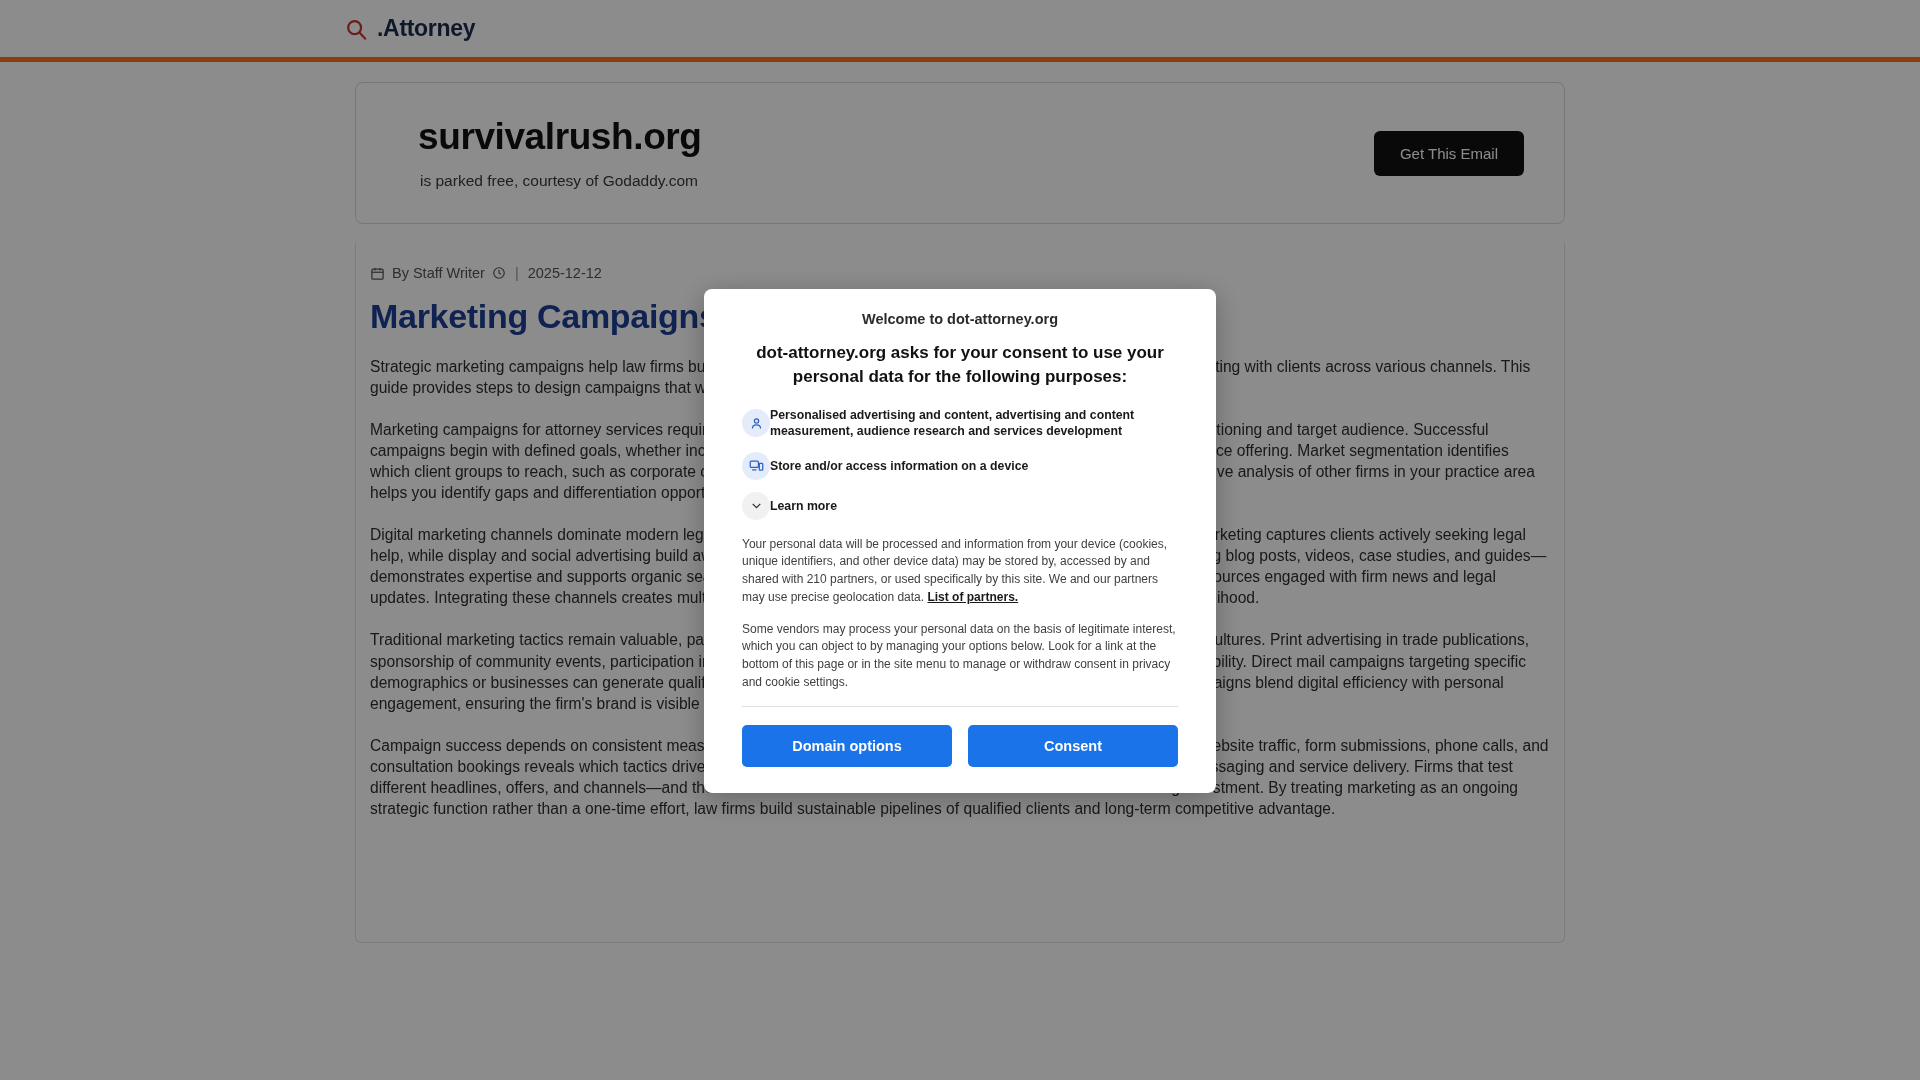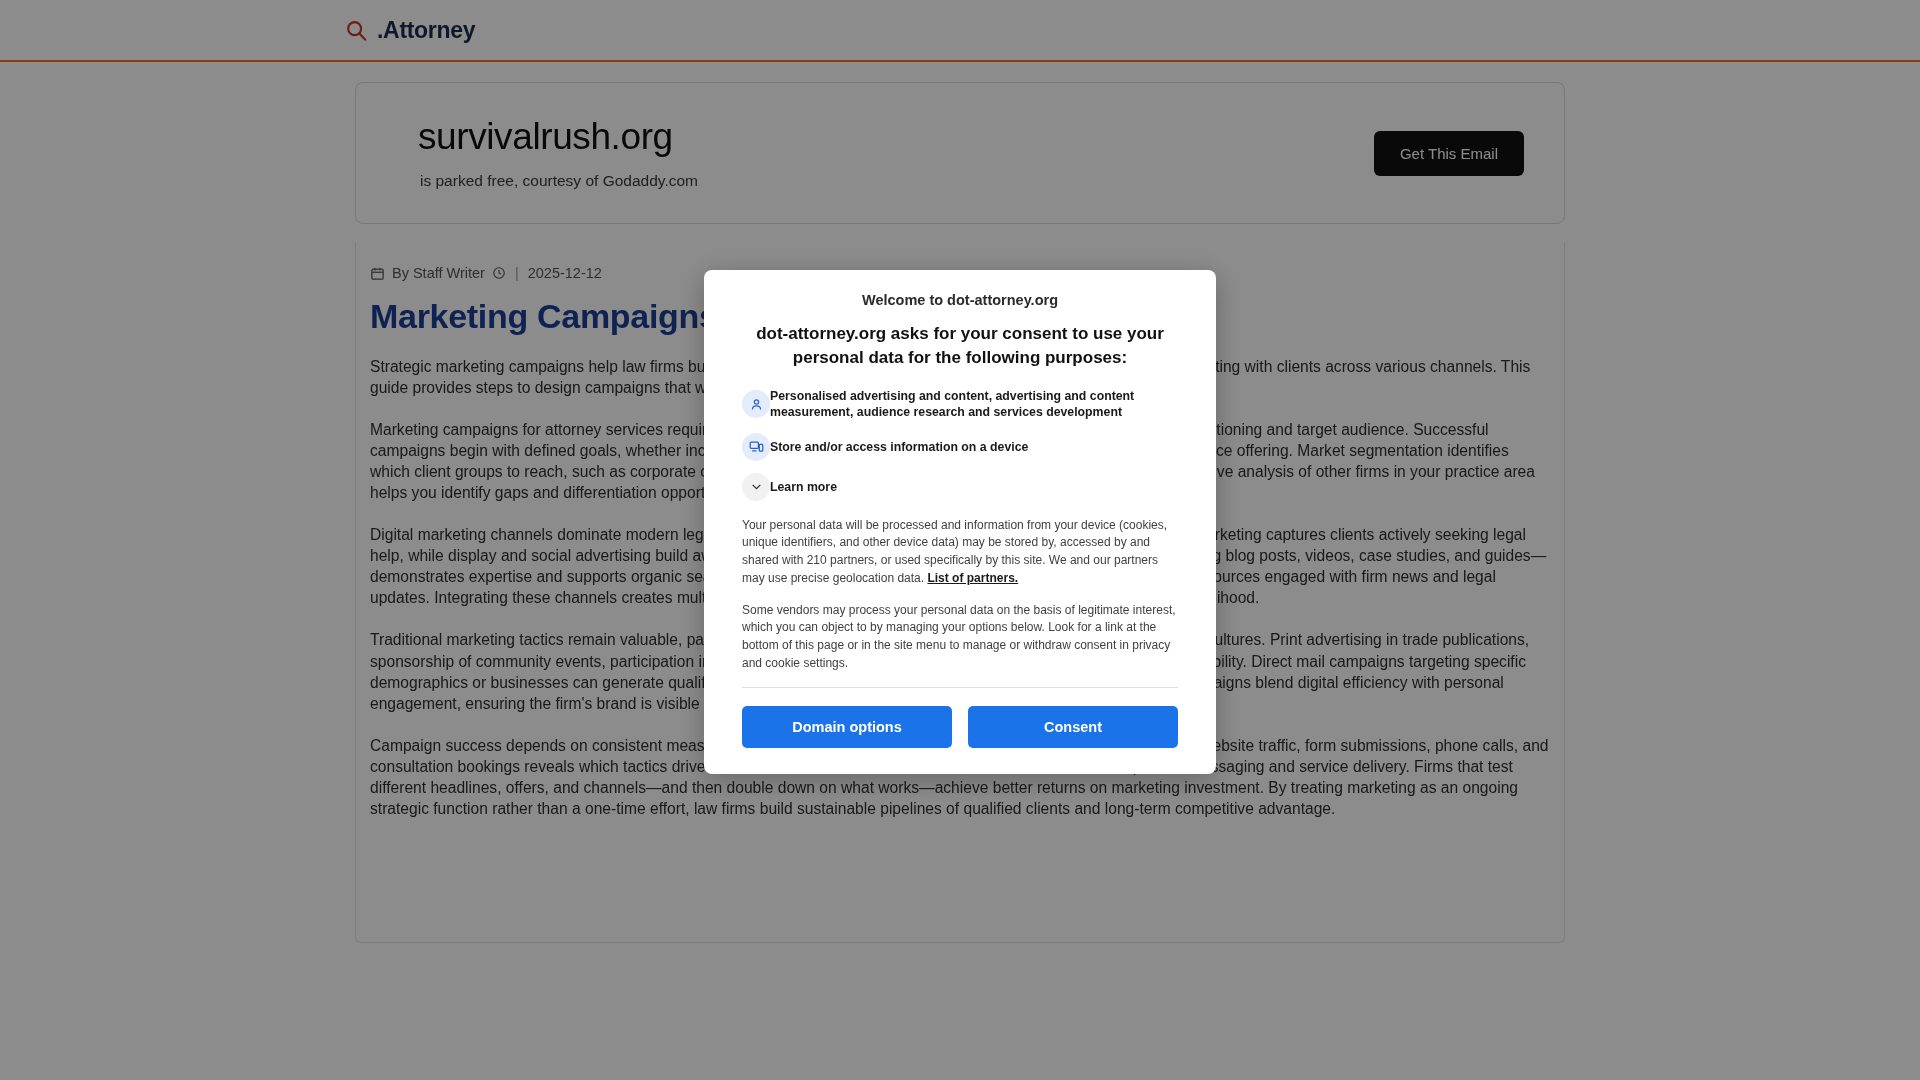--- a/index.html
+++ b/index.html
@@ -7,21 +7,21 @@
     margin: 0; padding: 0;
     width: 1920px; height: 1080px;
     background: #ffffff;
     font-family: "Liberation Sans", sans-serif;
     overflow: hidden;
   }
 
   
   .topbar {
     height: 62px;
-    border-bottom: 2px solid #f97316;
+    border-bottom: 5px solid #f97316;
     display: flex;
     align-items: center;
     padding-left: 345px;
     background: #fff;
   }
   .brand-wrap { display: flex; align-items: center; gap: 10px; }
   .brand-icon { width: 22px; height: 22px; display:block; }
   .brand-text {
     font-size: 23px;
     font-weight: bold;
@@ -41,21 +41,21 @@
     height: 142px;
     display: flex;
     align-items: center;
     justify-content: space-between;
     padding: 0 40px 0 62px;
     background: #fff;
   }
   .banner-left { display: flex; flex-direction: column; }
   .domain-name {
     font-size: 37px;
-    font-weight: normal;
+    font-weight: bold;
     color: #111111;
     letter-spacing: -0.4px;
     margin-bottom: 14px;
   }
   .domain-sub {
     font-size: 15.5px;
     color: #3a3a3a;
     padding-left: 2px;
   }
   .get-domain-btn {
@@ -109,21 +109,21 @@
   
   .overlay {
     position: fixed;
     inset: 0;
     background: rgba(0,0,0,0.45);
     z-index: 50;
   }
   .modal {
     position: fixed;
     left: 50%;
-    top: 270px;
+    top: 289px;
     transform: translateX(-50%);
     width: 512px;
     background: #ffffff;
     border-radius: 8px;
     box-shadow: 0 6px 28px rgba(0,0,0,0.28);
     z-index: 60;
     padding: 22px 38px 26px 38px;
   }
   .modal-welcome {
     text-align: center;

